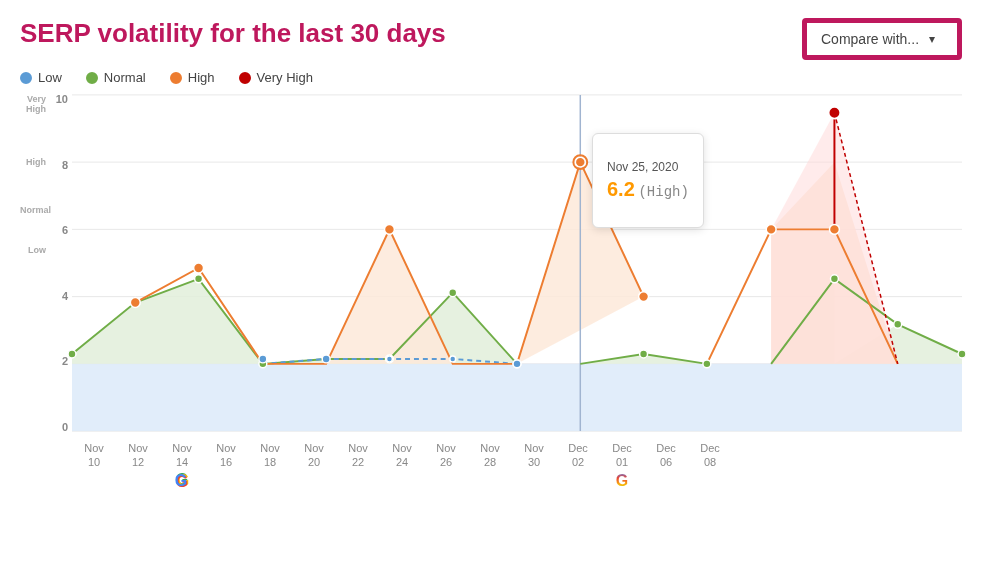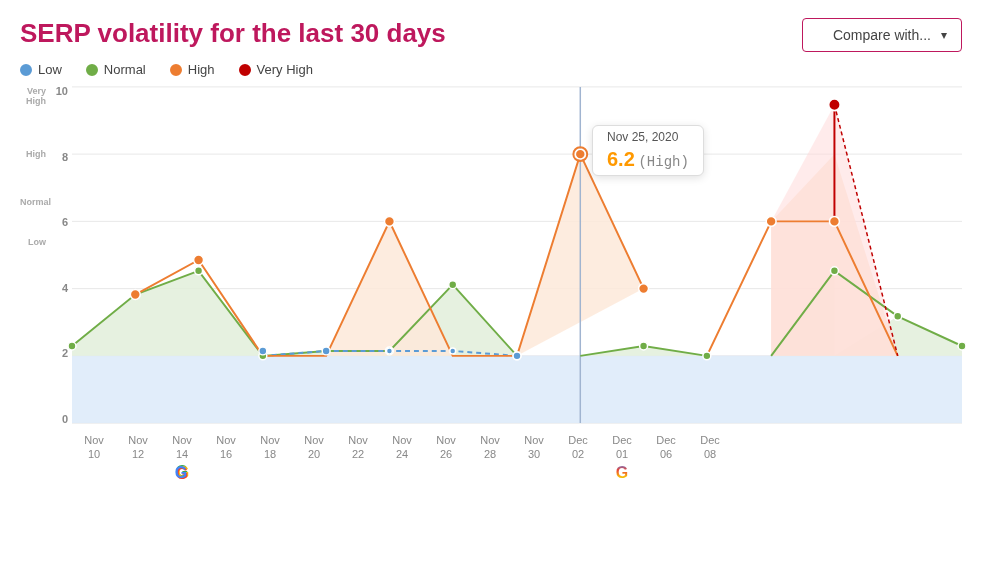--- a/index.html
+++ b/index.html
@@ -16,32 +16,32 @@
       justify-content: space-between;
       align-items: flex-start;
       margin-bottom: 10px;
     }
     .title {
       font-size: 26px;
       font-weight: bold;
       color: #be185d;
     }
     .compare-btn {
-      border: 1px solid #be185d;
+      border: 5px solid #be185d;
       border-radius: 4px;
       padding: 8px 14px;
       font-size: 14px;
       color: #444;
       background: #fff;
       cursor: pointer;
       display: flex;
       align-items: center;
       gap: 10px;
       min-width: 160px;
-      justify-content: flex-end;
+      justify-content: flex-start;
     }
     .legend {
       display: flex;
       gap: 24px;
       margin-bottom: 8px;
       font-size: 13px;
       color: #444;
       align-items: center;
     }
     .legend-item {
@@ -53,21 +53,21 @@
       width: 12px;
       height: 12px;
       border-radius: 50%;
       border: 2px solid;
     }
     .tooltip {
       position: absolute;
       background: #fff;
       border: 1px solid #ddd;
       border-radius: 6px;
-      padding: 4px 14px;
+      padding: 26px 14px;
       box-shadow: 0 2px 8px rgba(0,0,0,0.12);
       font-size: 13px;
       pointer-events: none;
       z-index: 10;
     }
     .tooltip-date {
       color: #555;
       margin-bottom: 4px;
       font-size: 12px;
     }

